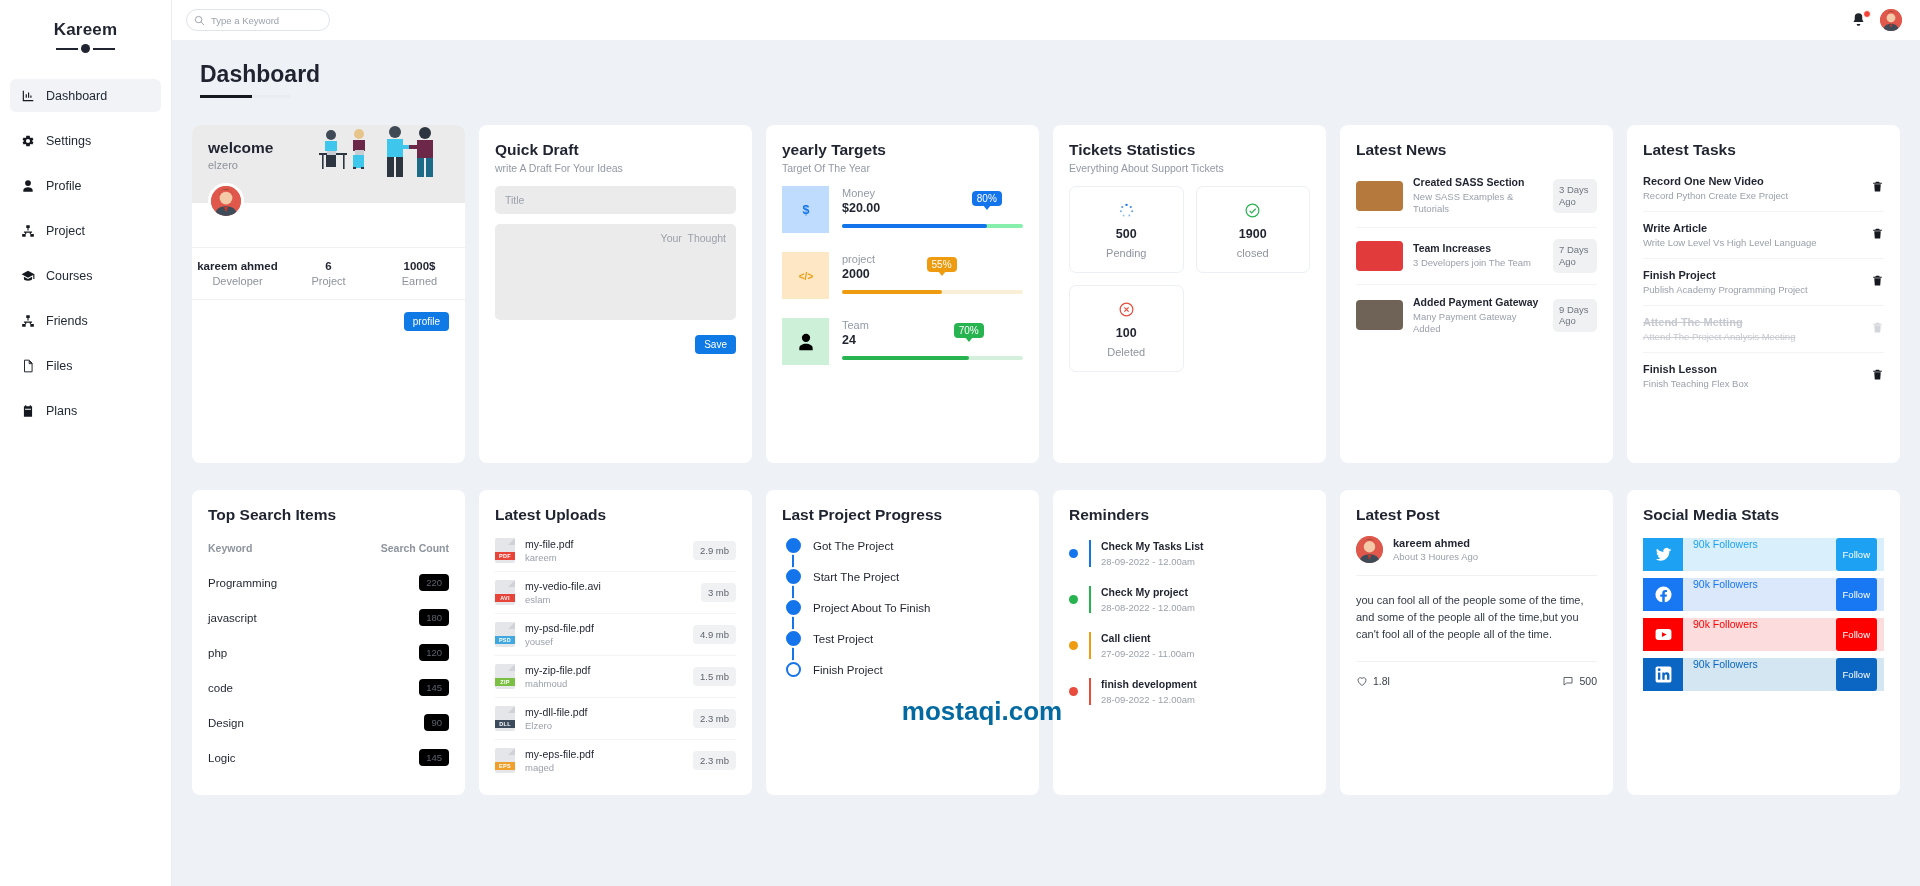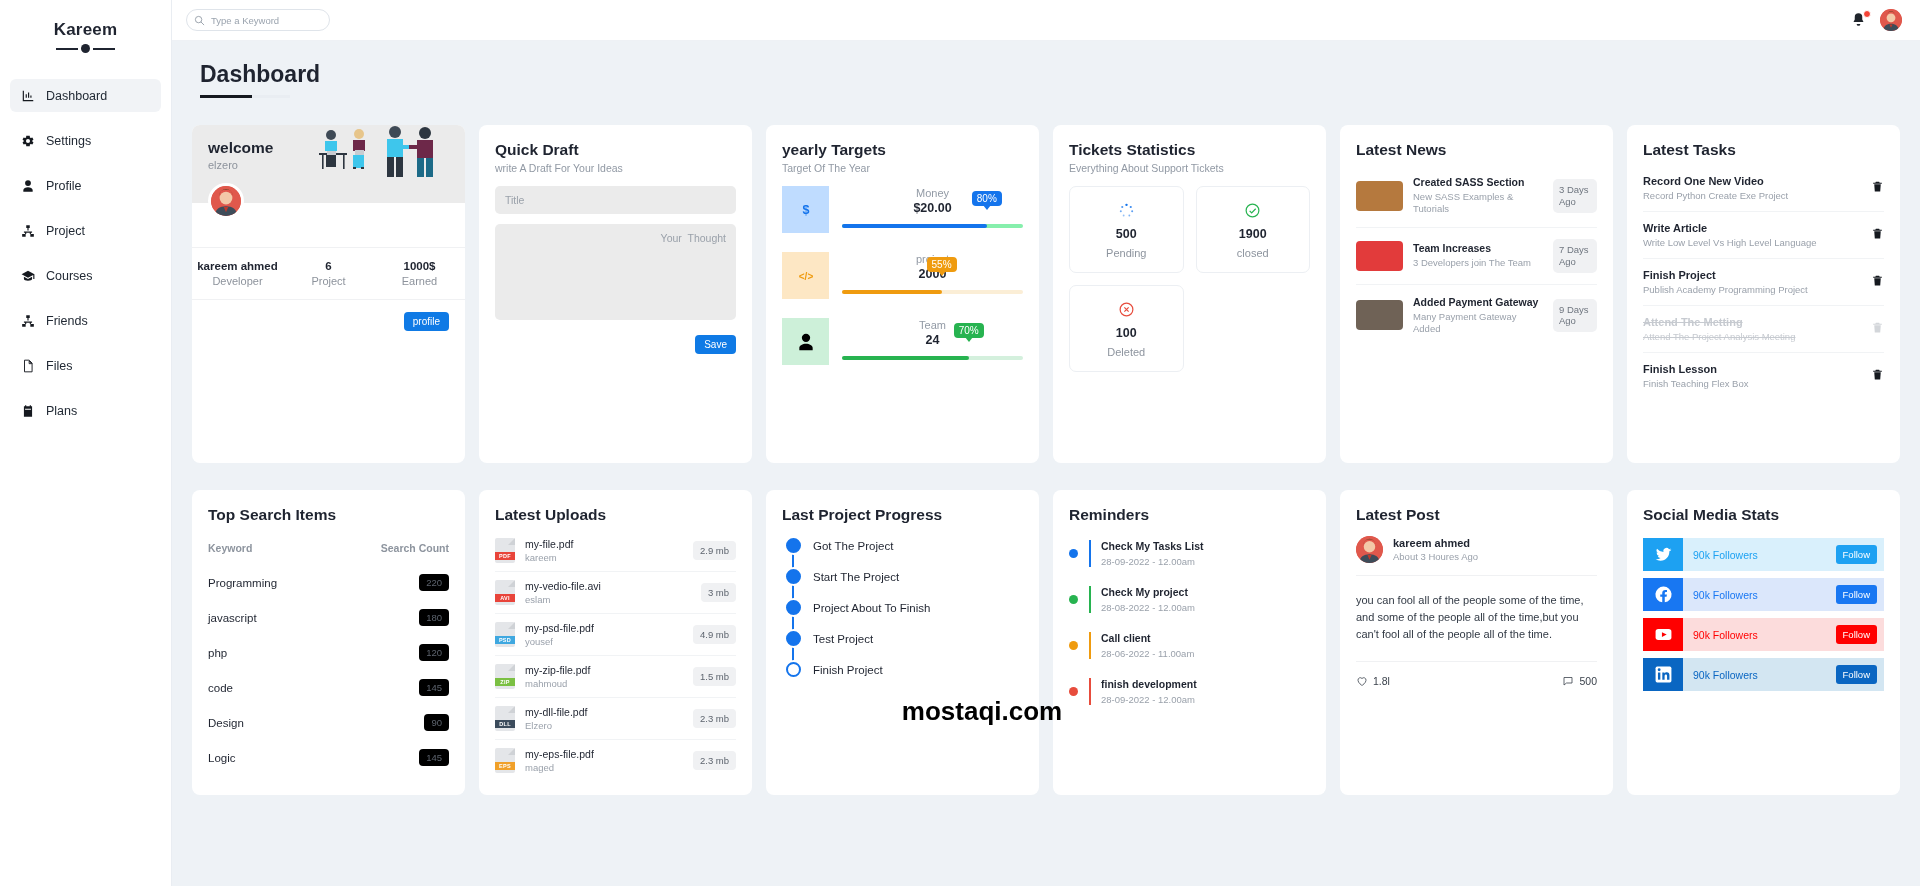--- a/index.html
+++ b/index.html
@@ -128,21 +128,21 @@
   .inp-flat::placeholder { color:#9aa1aa; }
   textarea.inp-flat { height: 96px; resize:none; margin-top: 10px; text-align: right; }
   .draft-foot { display:flex; justify-content:flex-end; margin-top: 12px; }
 
   
   .target-row { display:flex; gap: 13px; margin-bottom: 19px; }
   .target-ic {
     width: 47px; height: 47px; flex:0 0 47px; display:flex; align-items:center;
     justify-content:center; font-size: 15px; font-weight:bold;
   }
-  .target-info { flex:1; position:relative; padding-top:1px;text-align:center; }
+  .target-info { flex:1; position:relative; padding-top:1px; }
   .target-info .k { font-size:11px; color:#929aa5; }
   .target-info .v { font-size:12.5px; font-weight:bold; margin-top:2px; }
   .bar { height:4px; border-radius:2px; margin-top: 9px; position:relative; }
   .bar .fill { height:4px; border-radius:2px; }
   .badge {
     position:absolute; top:-33px; transform:translateX(-50%);
     color:#fff; font-size:10px; border-radius:4px; padding: 2px 5px; white-space:nowrap;
   }
   .badge::after {
     content:""; position:absolute; left:50%; bottom:-4px; margin-left:-4px;
@@ -247,33 +247,33 @@
   }
   .post-foot { display:flex; justify-content:space-between; padding-top: 13px; font-size:10.5px; color:#3b424c; }
   .post-foot span { display:flex; align-items:center; gap:5px; }
   .post-foot svg { width:12px; height:12px; fill:none; stroke:#3b424c; stroke-width:1.6; }
 
   
   .soc { display:flex; align-items:center; height: 33px; margin-bottom: 7px; }
   .soc-ic { width:40px; height:33px; flex:0 0 40px; display:flex; align-items:center; justify-content:center; }
   .soc-ic svg { width:19px; height:19px; fill:#fff; }
   .soc-body {
-    flex:1; height:33px; display:flex; align-items:center; justify-content:space-between;
+    flex:1; height:33px; display:flex; justify-content:space-between;
     padding: 0 7px 0 10px;
   }
   .soc-body .c { font-size:10.5px; }
   .follow {
     color:#fff; border:none; border-radius:3px; font-size:9.5px; padding:4px 7px;
     cursor:pointer; font-family:"Liberation Sans",sans-serif;
   }
 
   
   .wm {
     position:absolute; left: 700px; top: 655px; width: 220px;
-    text-align:center; color:#000000; font-size: 26px; font-weight:bold;
+    text-align:center; color:#0369a1; font-size: 26px; font-weight:bold;
     pointer-events:none; z-index:0;
   }
 </style>
 </head>
 <body>
 
 <aside class="sidebar">
   <div class="brand">Kareem</div>
   <div class="brand-rule">
     <i></i>
@@ -805,21 +805,21 @@
     <span class="rdot" style="background:#27b350"></span>
     <div class="rbody" style="border-color:#27b350">
       <div class="t">Check My project</div>
       <div class="d">28-08-2022 - 12.00am</div>
     </div>
   </div>
   <div class="rem">
     <span class="rdot" style="background:#ef9b0f"></span>
     <div class="rbody" style="border-color:#ef9b0f">
       <div class="t">Call client</div>
-      <div class="d">28-06-2022 - 11.00am</div>
+      <div class="d">27-09-2022 - 11.00am</div>
     </div>
   </div>
   <div class="rem">
     <span class="rdot" style="background:#e74c3c"></span>
     <div class="rbody" style="border-color:#e74c3c">
       <div class="t">finish development</div>
       <div class="d">28-09-2022 - 12.00am</div>
     </div>
   </div>
           </div>

